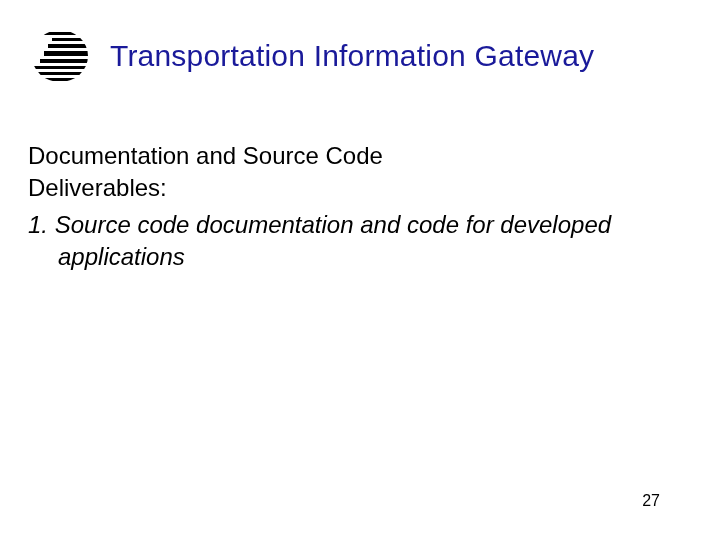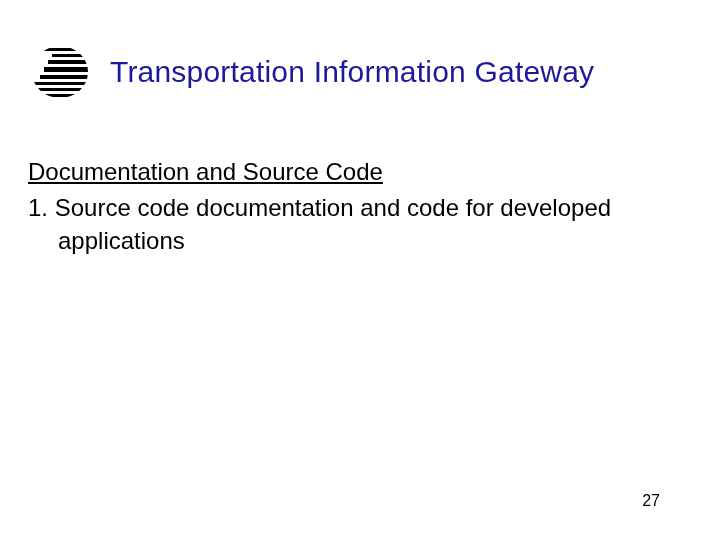--- a/index.html
+++ b/index.html
@@ -1,23 +1,23 @@
 <!DOCTYPE html>
 <html><head>
   <meta charset="utf-8">
   <style>
     * { margin: 0; padding: 0; box-sizing: border-box; }
     html, body { width: 720px; height: 540px; background: #fff; font-family: Arial, Helvetica, sans-serif; }
-    .slide { position: relative; width: 720px; height: 540px; padding: 44px 28px 0 28px; }
+    .slide { position: relative; width: 720px; height: 540px; padding: 28px 28px 0 28px; }
     .header { display: flex; align-items: center; gap: 18px; margin-bottom: 56px; }
     .logo { width: 64px; height: 56px; position: relative; flex-shrink: 0; }
     .title { color: #1a1a9a; font-size: 30px; font-weight: 400; letter-spacing: 0.2px; }
-    .section-heading { font-size: 24px; color: #000; text-decoration: underline; line-height: 1.35; }
+    .section-heading { font-size: 24px; color: #000; line-height: 1.35; }
     .list { margin-top: 4px; }
-    .item { font-size: 24px; color: #000; line-height: 1.35; padding-left: 30px; text-indent: -30px; }
+    .item { font-size: 24px; color: #000; line-height: 1.35; padding-left: 30px; text-indent: -30px; font-style: italic; }
     .page-num { position: absolute; right: 60px; bottom: 30px; font-size: 16px; color: #000; }
     
     .logo svg { width: 100%; height: 100%; display: block; }
   </style>
 </head>
 <body>
 
 <div class="slide">
 
   <div class="header">
@@ -39,20 +39,21 @@
           <rect x="0" y="44" width="64" height="3" fill="#000"></rect>
           <rect x="0" y="50" width="64" height="3" fill="#000"></rect>
         </g>
       </svg>
     </div>
     <div class="title">Transportation Information Gateway</div>
   </div>
 
   <div class="body">
     <div class="section-heading">Documentation and Source Code</div>
+    <div class="section-heading">Deliverables:</div>
 
     <div class="list">
       <div class="item">
         <span>1.</span> <span>Source code documentation and code for developed applications</span>
       </div>
     </div>
   </div>
 
   <div class="page-num">27</div>
 

